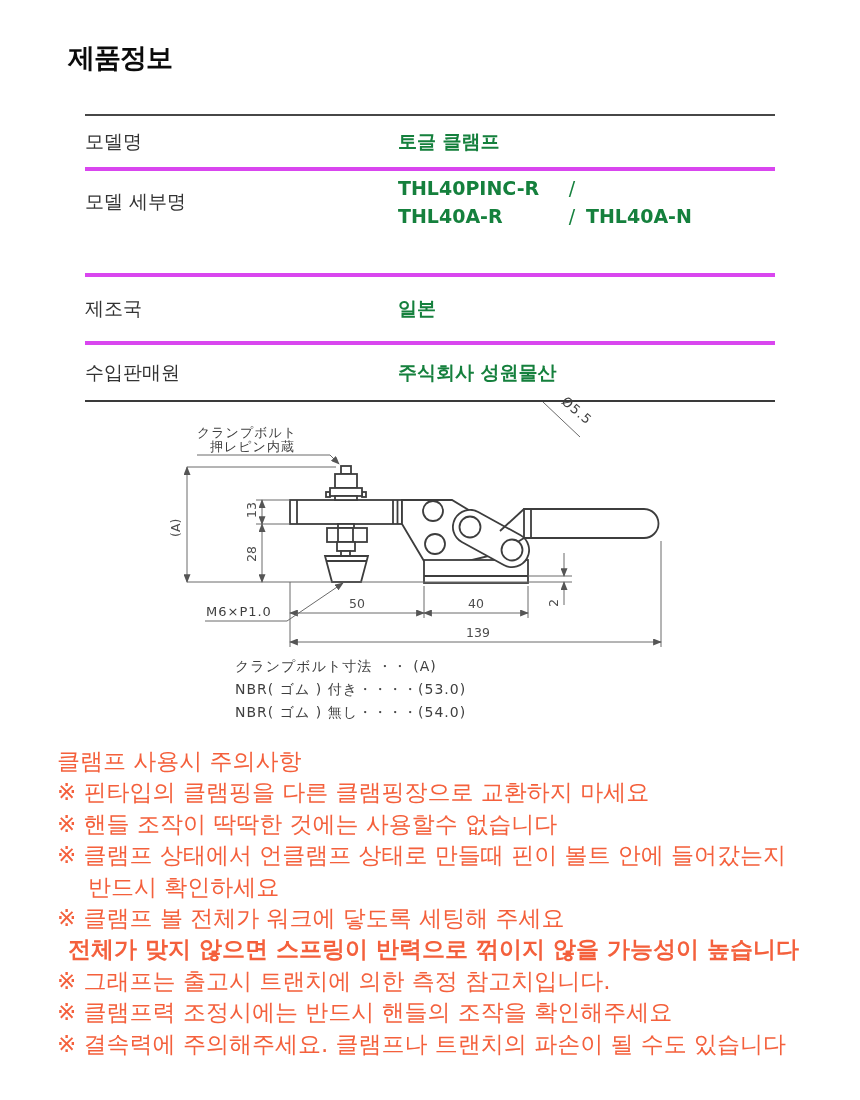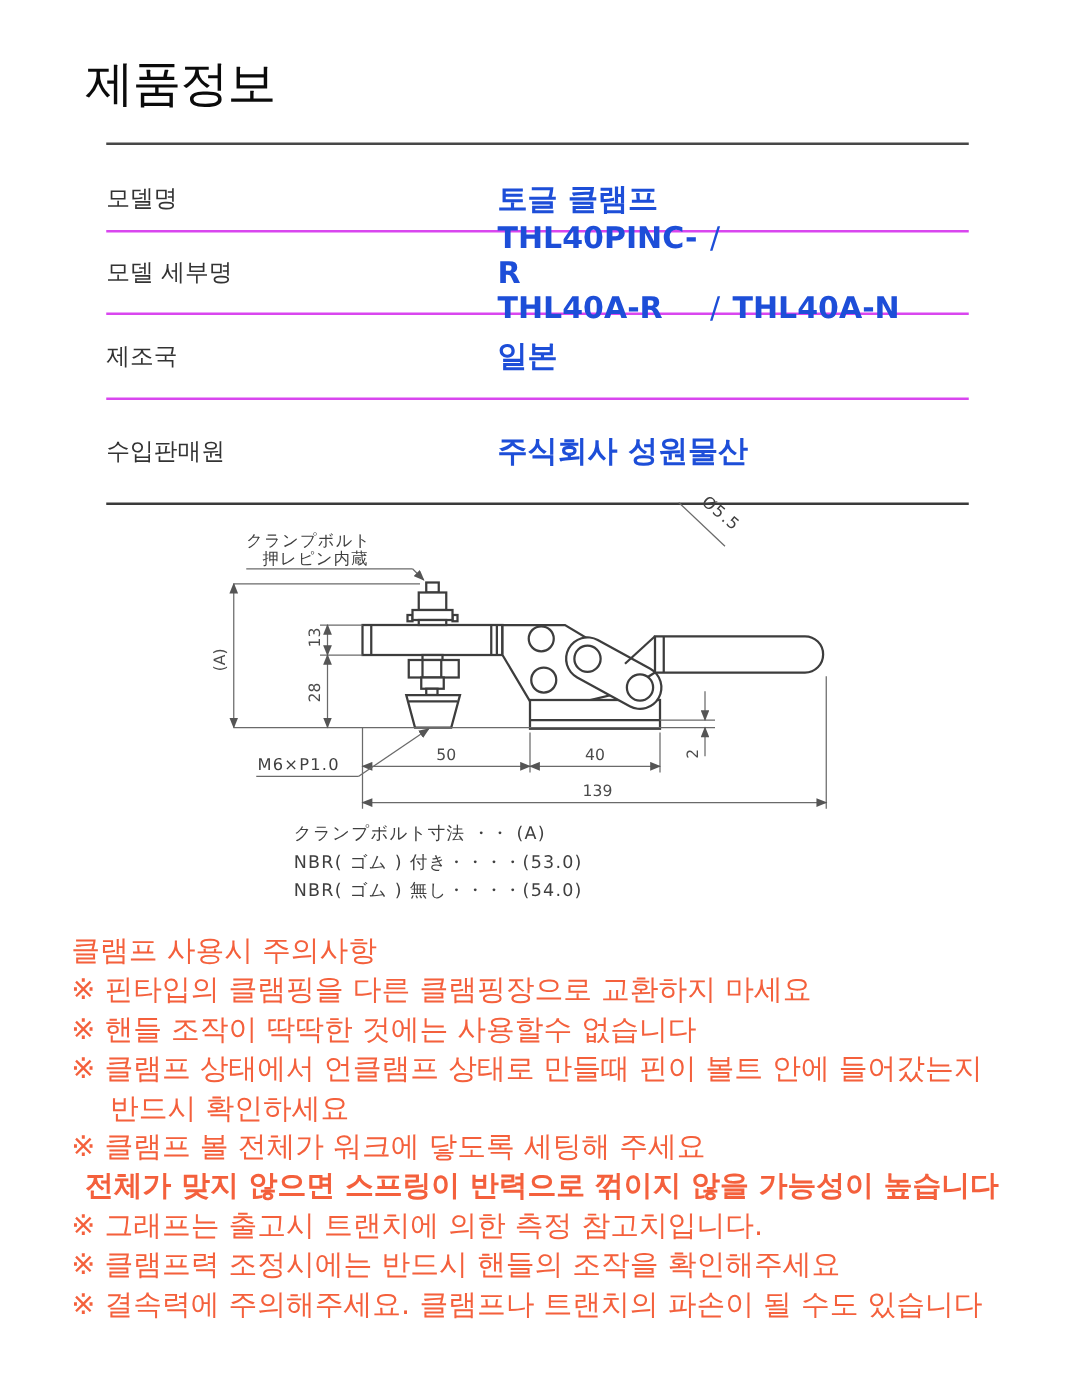--- a/index.html
+++ b/index.html
@@ -3,37 +3,37 @@
 <meta charset="utf-8">
 <style>
   * { margin:0; padding:0; box-sizing:border-box; }
   html,body { background:#fff; }
   .page {
     position:relative; width:860px; height:1100px; background:#ffffff;
     font-family:"DejaVu Sans","Liberation Sans",sans-serif; overflow:hidden;
   }
   .page-title {
     position:absolute; left:68px; top:40px;
-    font-size:39px; font-weight:400; letter-spacing:-1px; color:#0b0b0b;
+    font-size:27px; font-weight:700; letter-spacing:-1px; color:#0b0b0b;
   }
   
   .info-table {
     position:absolute; left:85px; top:114px; width:690px;
     border-top:2px solid #474747; border-bottom:2px solid #3a3a3a;
   }
-  .trow { display:flex; align-items:center; border-top:2px solid #d946ef; }
-  .trow:first-child { border-top:none;margin-top:17px; }
+  .trow { display:flex; align-items:center; border-top:4px solid #d946ef; }
+  .trow:first-child { border-top:none; }
   .trow.r1 { height:51px; }
   .trow.r2 { height:66px; }
-  .trow.r3 { height:68px; }
-  .trow.r4 { height:84px; }
+  .trow.r3 { height:68px;margin-top:40px; }
+  .trow.r4 { height:59px; }
   .tlabel {
     width:313px; flex:0 0 313px; font-size:19px; font-weight:500; color:#333;
   }
-  .tvalue { font-size:24px; font-weight:600; color:#1d4ed8; }
+  .tvalue { font-size:19px; font-weight:600; color:#15803d; }
   .model-line { display:grid; grid-template-columns:160px 28px auto; line-height:28px; }
   .model-line .sep { text-align:center; font-weight:500; }
   
   .drawing { position:absolute; left:140px; top:385px; width:720px; height:350px;text-align:right; }
   .drawing svg { width:100%; height:100%; }
   .drawing .p  { fill:#ffffff; stroke:#3d3d3d; stroke-width:1.8; }
   .drawing .pl { fill:none;    stroke:#3d3d3d; stroke-width:1.8; }
   .drawing .d  { fill:none; stroke:#6a6a6a; stroke-width:1; }
   .drawing .cap-o { fill:none; stroke:#3d3d3d; stroke-width:36; stroke-linecap:round; }
   .drawing .cap-i { fill:none; stroke:#ffffff; stroke-width:32.4; stroke-linecap:round; }

